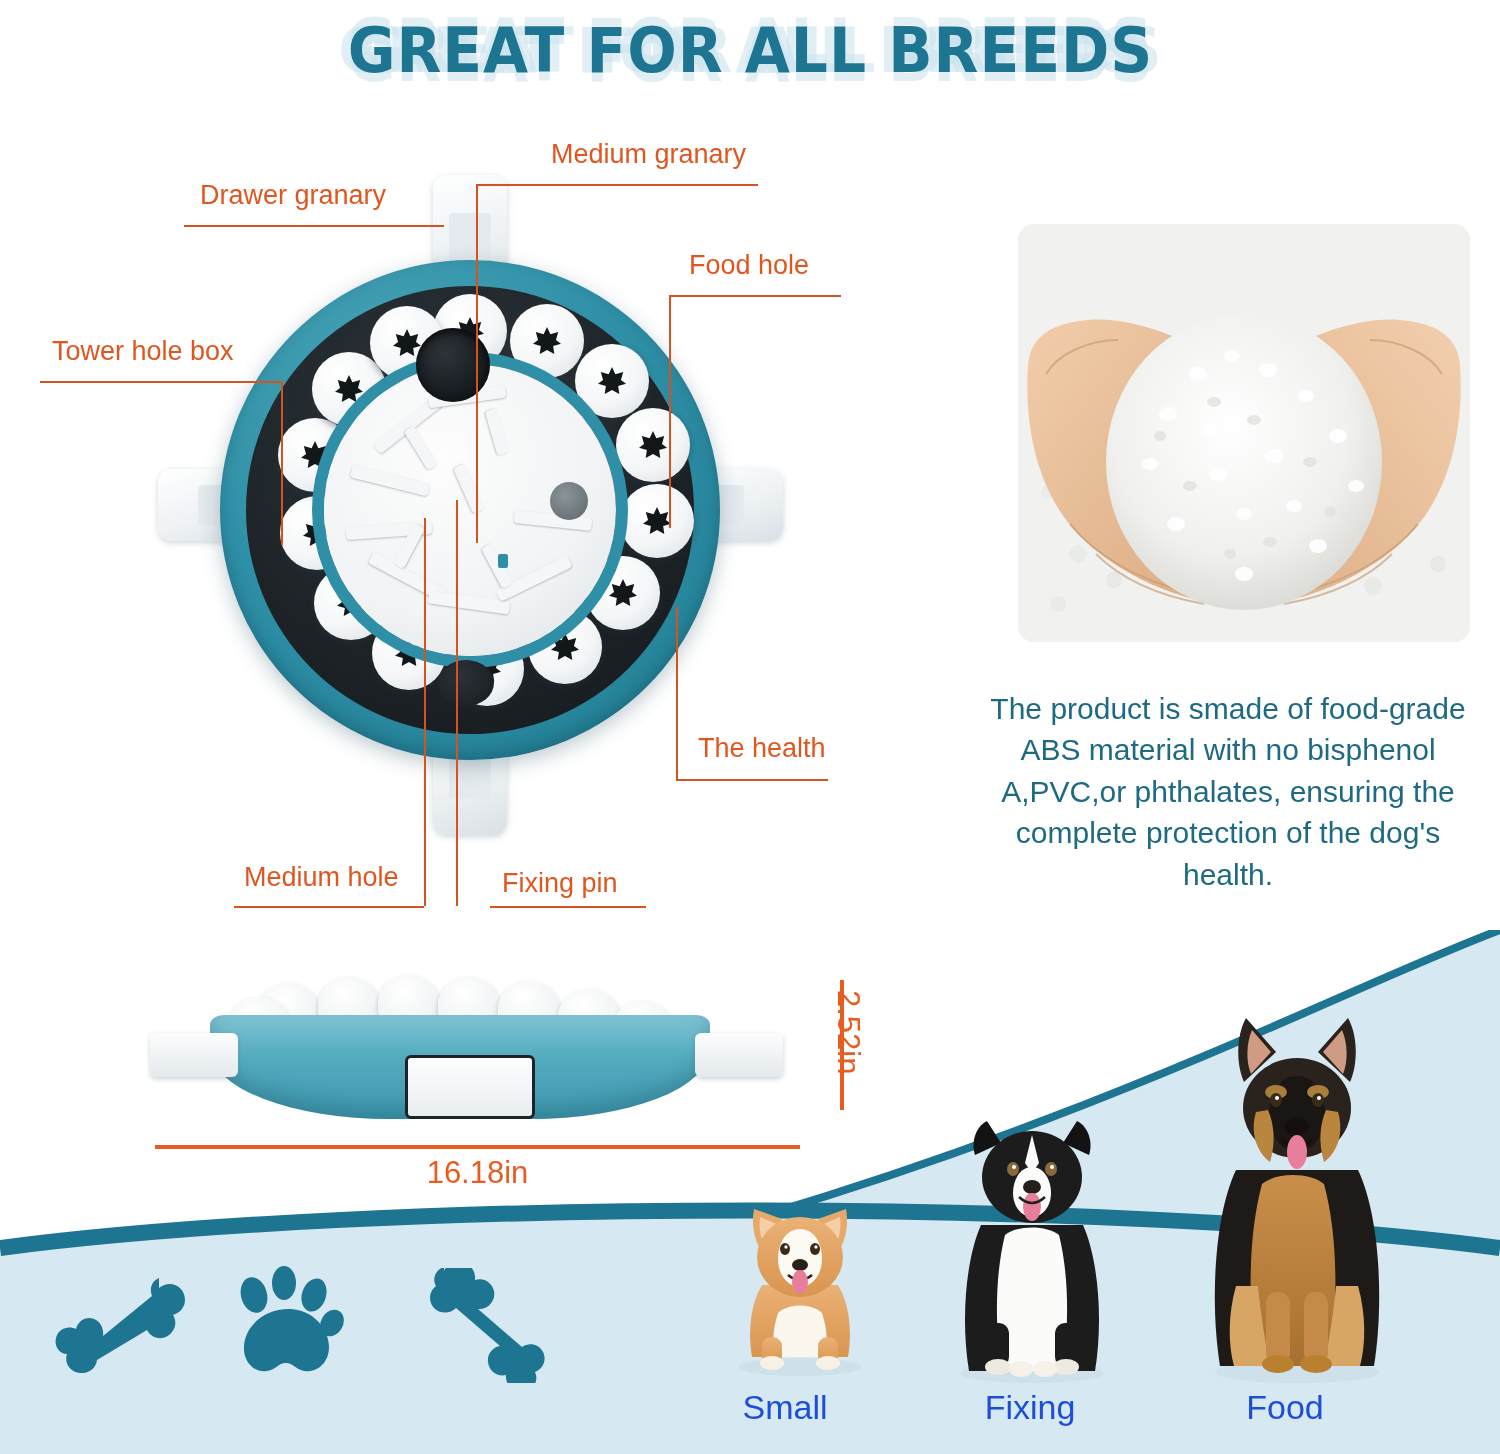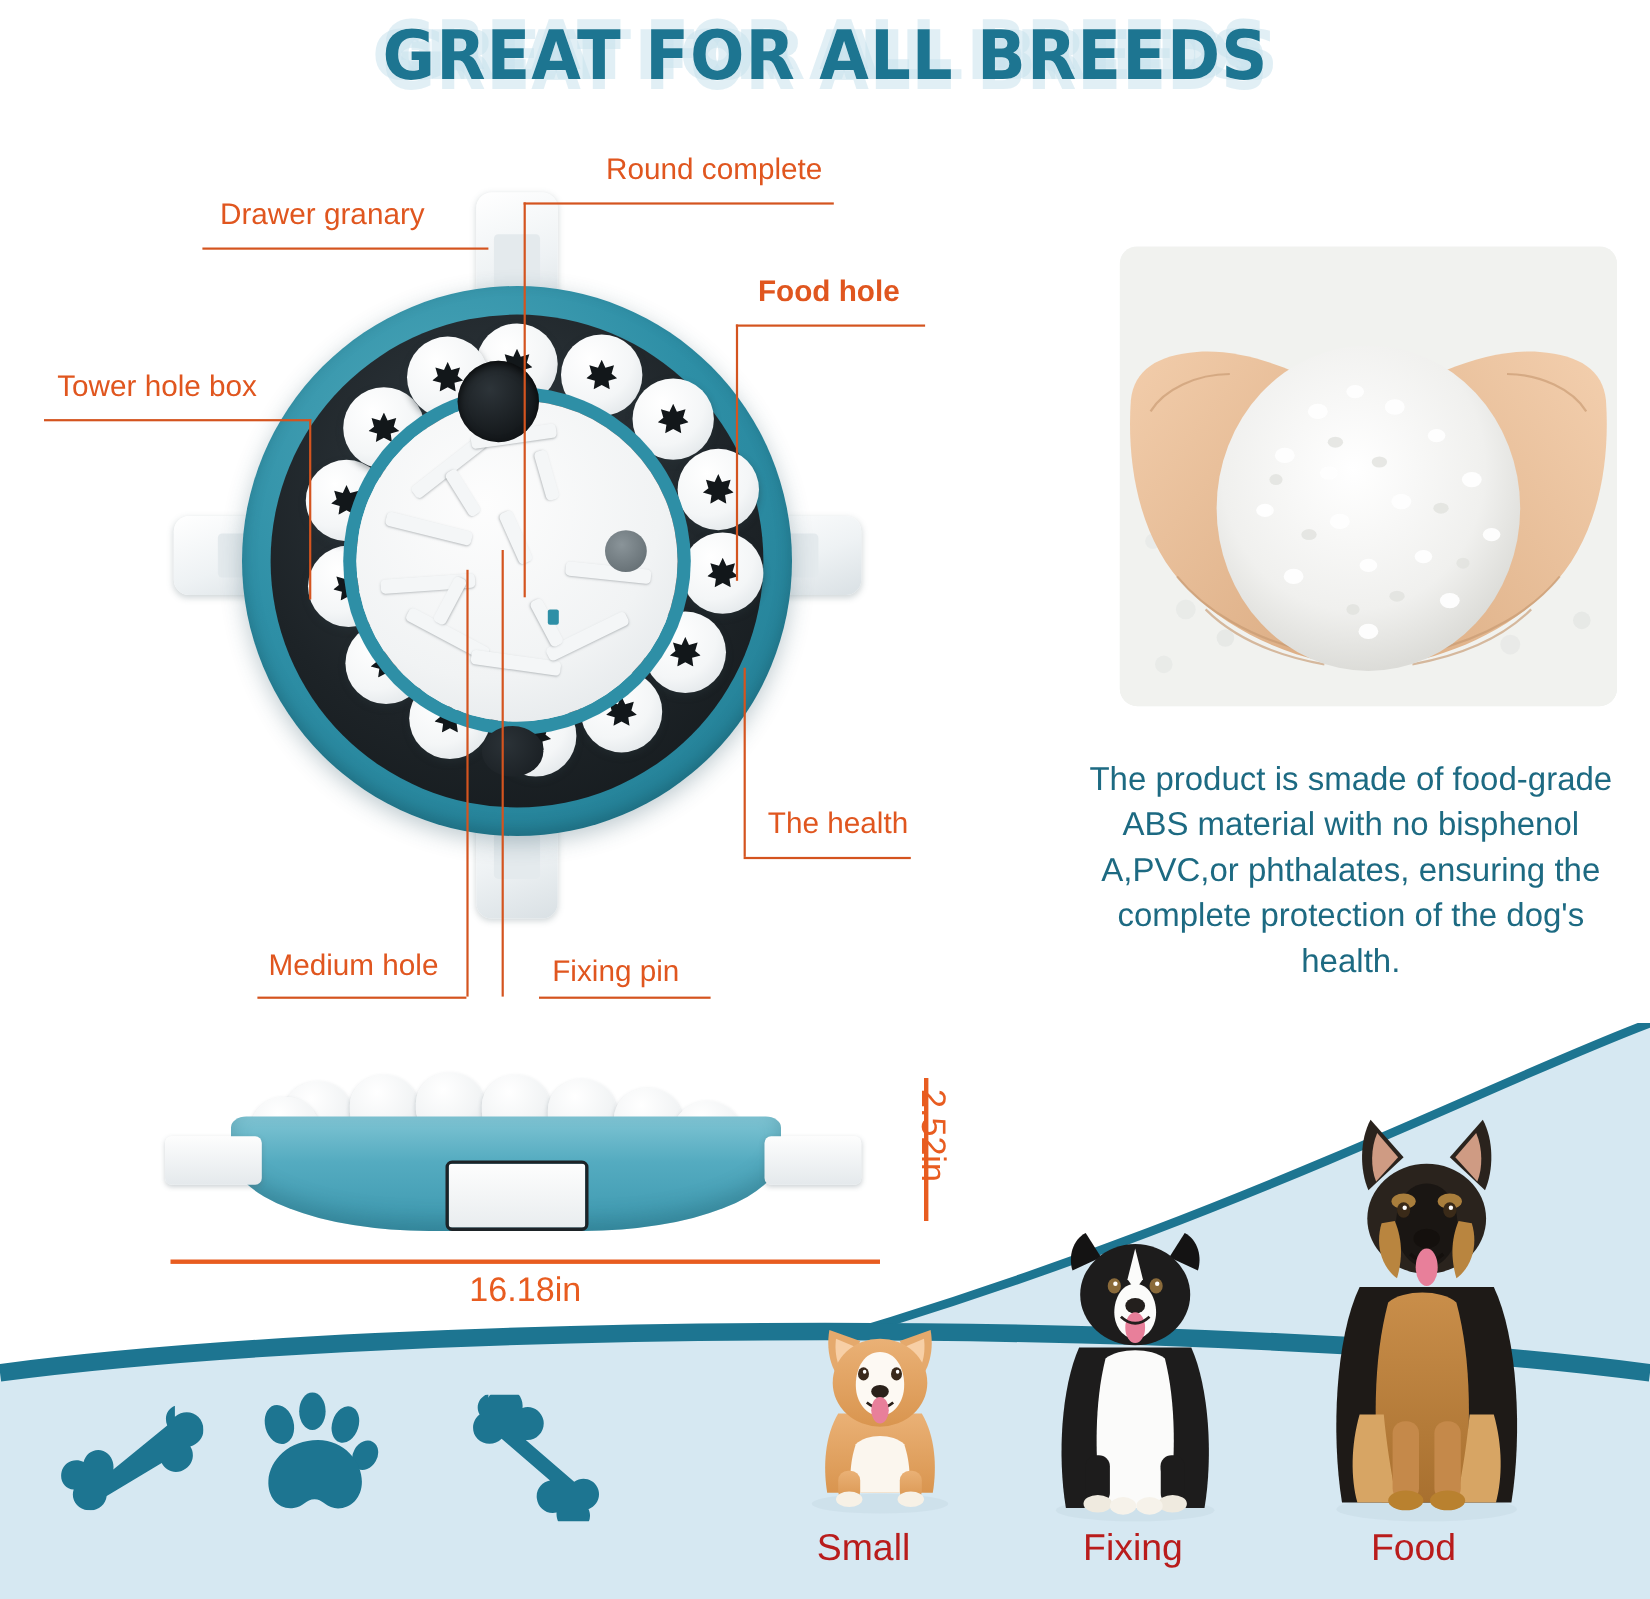--- a/index.html
+++ b/index.html
@@ -173,21 +173,21 @@
   }
   .arrow { position:absolute; width:0; height:0; }
 
   
   .bottom-band { position:absolute; left:0; top: 1190px; width: 1500px; height: 264px; overflow:hidden; }
   .deco-icon { position:absolute; color:#1d7591; }
 
   
   .dog { position: absolute; }
   .dog-label {
-    position:absolute; color:#b91c1c; font-size: 34px; text-align:center; width: 220px;
+    position:absolute; color:#1d4ed8; font-size: 34px; text-align:center; width: 220px;
   }
 </style>
 </head>
 <body>
 
 <div class="title-wrap">
   <div class="title">GREAT FOR ALL BREEDS</div>
 </div>
 
 <div class="product-top">
@@ -244,26 +244,26 @@
     <div class="storagedot"></div>
   </div>
 </div>
 
 <div class="callout" style="left:196px; top:180px;">
   <span class="lbl">Drawer granary</span>
 </div>
 <div class="rule h" style="left:184px; top:225px; width:260px;"></div>
 
 <div class="callout" style="left:547px; top:139px;">
-  <span class="lbl">Round complete</span>
+  <span class="lbl">Medium granary</span>
 </div>
 <div class="rule h" style="left:476px; top:184px; width:282px;"></div>
 <div class="rule v" style="left:476px; top:184px; height:359px;"></div>
 
-<div class="callout" style="left:685px; top:250px;font-weight:bold;">
+<div class="callout" style="left:685px; top:250px;">
   <span class="lbl">Food hole</span>
 </div>
 <div class="rule h" style="left:669px; top:295px; width:172px;"></div>
 <div class="rule v" style="left:669px; top:295px; height:233px;"></div>
 
 <div class="callout" style="left:48px; top:336px;">
   <span class="lbl">Tower hole box</span>
 </div>
 <div class="rule h" style="left:40px; top:381px; width:243px;"></div>
 <div class="rule v" style="left:281px; top:381px; height:164px;"></div>

